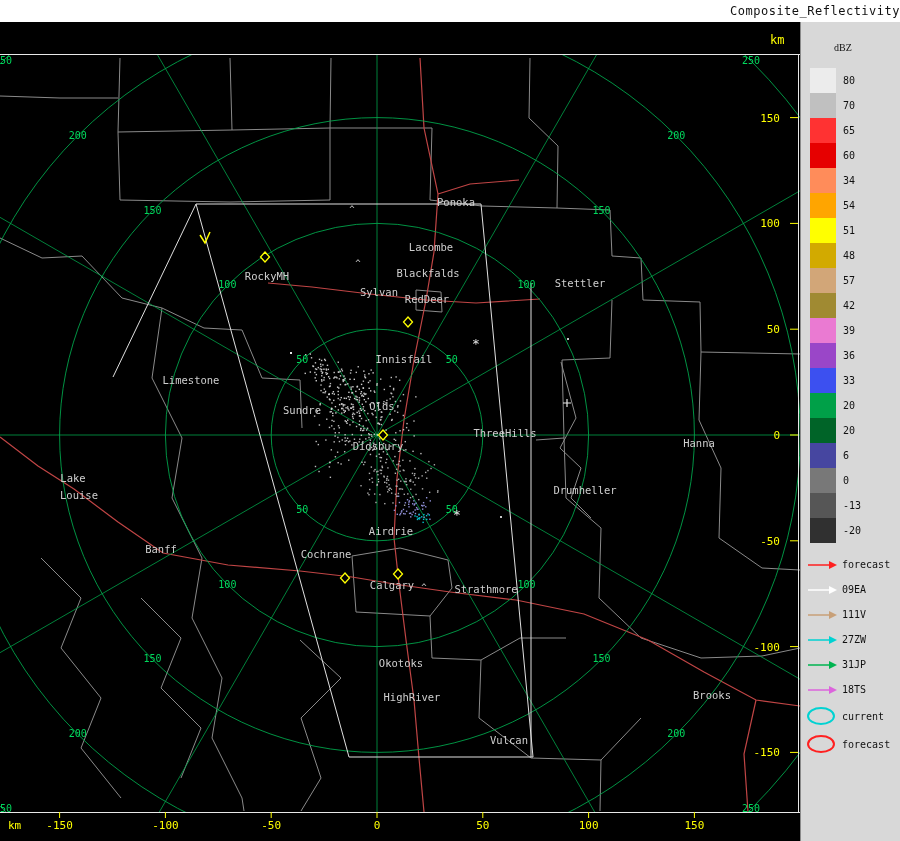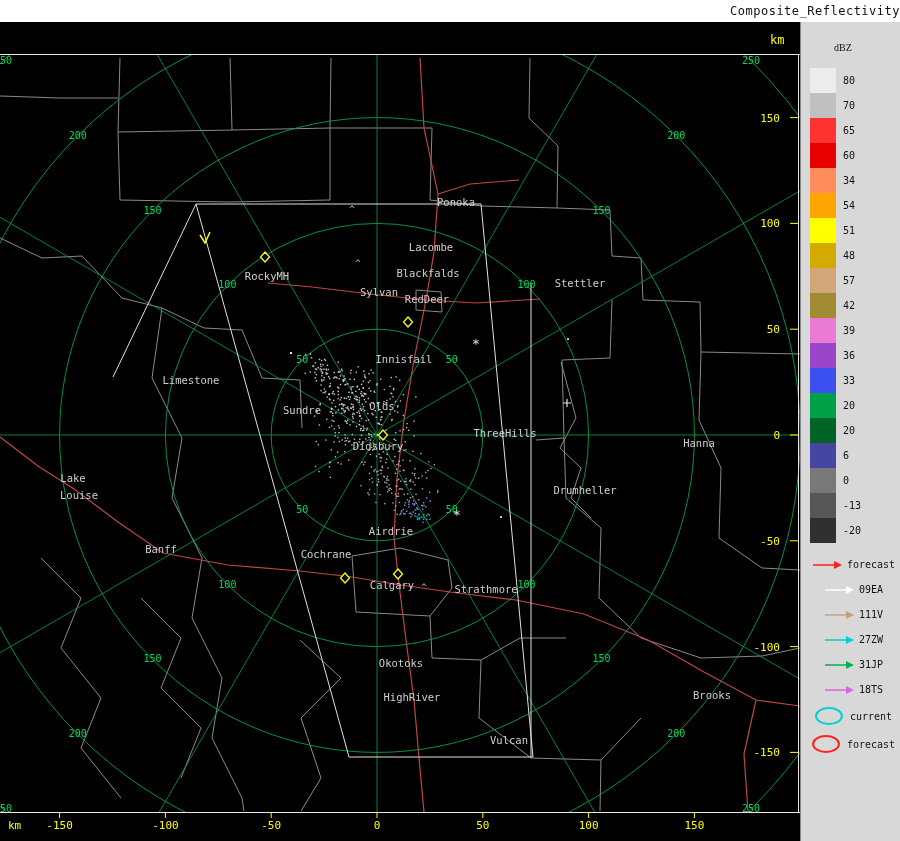--- a/index.html
+++ b/index.html
@@ -11,21 +11,21 @@
   .km-top{position:absolute;top:11px;left:770px;color:#ffff00;font-size:12px;z-index:5;}
   #radar-svg{position:absolute;top:0;left:0;}
   .sidebar{position:absolute;top:22px;left:800px;width:100px;height:819px;background:#d8d8d8;
     border-left:1px solid #8a8a8a;box-sizing:border-box;}
   .dbz{position:absolute;top:20px;left:33px;font-size:10px;color:#111;font-family:Liberation Serif, serif;}
   .scale{position:absolute;top:46px;left:0;width:100%;}
   .scale-row{display:flex;align-items:center;height:25px;padding-left:9px;}
   .swatch{width:26px;height:25px;flex:0 0 26px;}
   .scale-label{margin-left:7px;font-size:10px;color:#111;}
   .legend{position:absolute;top:530px;left:0;width:100%;}
-  .legend-row{display:flex;align-items:center;height:25px;padding-left:5px;justify-content:center;}
+  .legend-row{display:flex;align-items:center;height:25px;padding-left:5px;}
   .legend-row.ellipse{height:28px;}
   .legend-label{margin-left:4px;font-size:10px;color:#111;}
 </style>
 </head>
 <body>
 
 <div class="titlebar">Composite_Reflectivity</div>
 
 <div class="map-panel">
   <div class="km-top">km</div>

